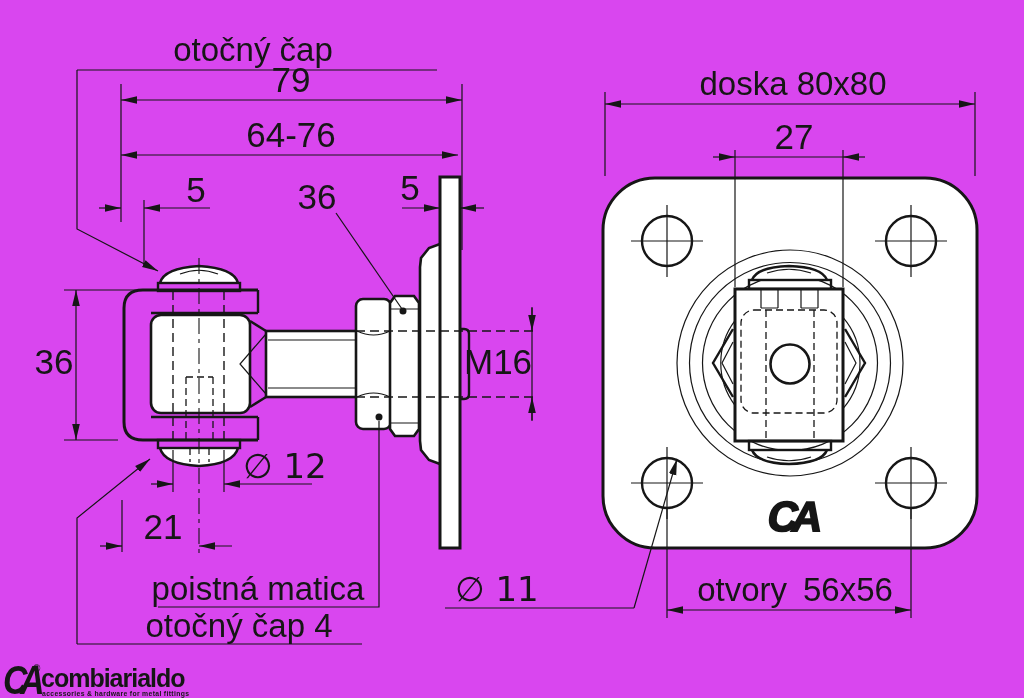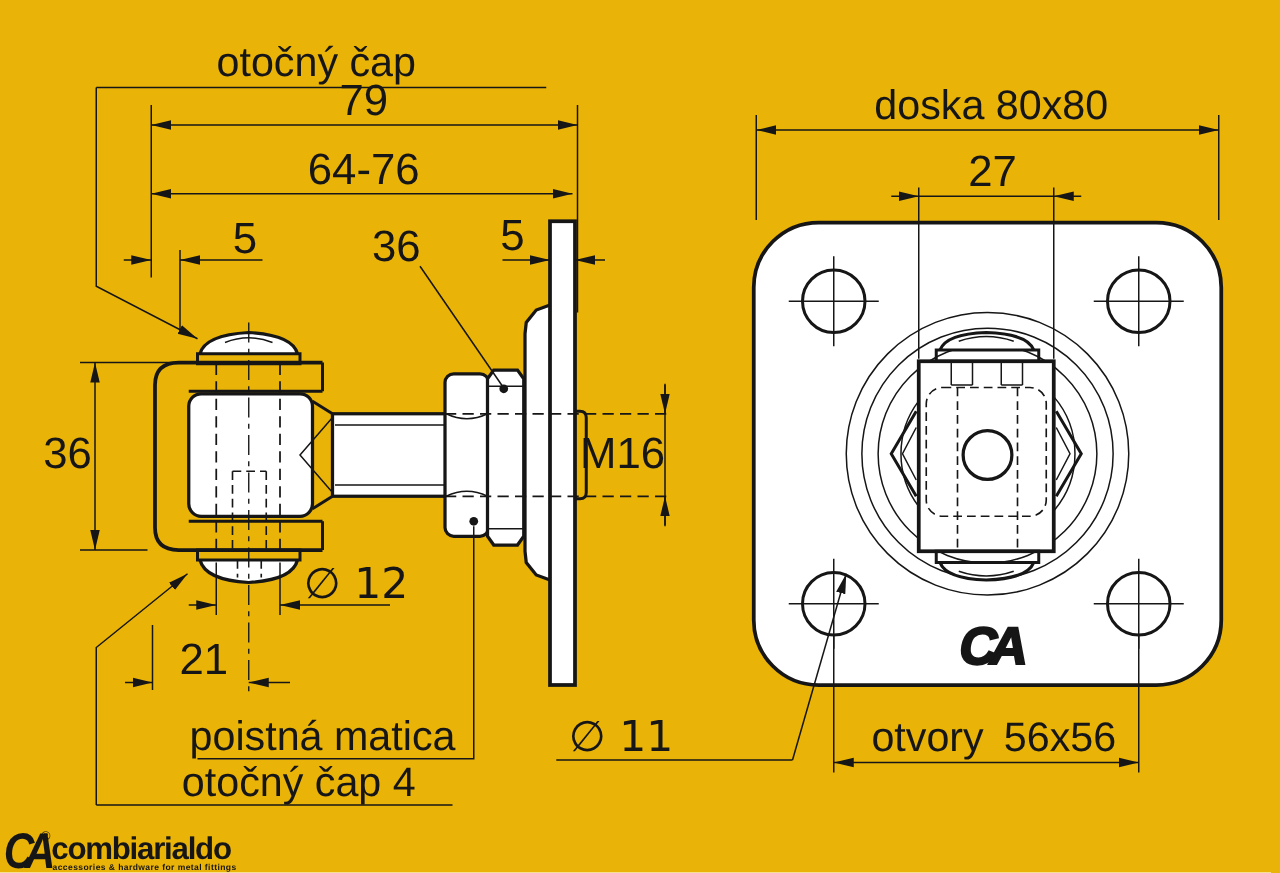--- a/index.html
+++ b/index.html
@@ -1,16 +1,16 @@
 <!DOCTYPE html>
 <html style="--line: #161616;"><head>
 <meta charset="utf-8">
 <style>
   html,body{margin:0;padding:0;background:#ffffff;width:1024px;height:698px;overflow:hidden;}
-  #stage{width:1024px;height:698px;position:relative;background:#eab308;}
+  #stage{width:1024px;height:698px;position:relative;background:#d946ef;}
   svg{color:var(--line,#161616);}
   svg text{font-family:"Liberation Sans","DejaVu Sans",sans-serif;fill:currentColor;}
   .dim{font-size:35px;}
   .lbl{font-size:33px;}
   .dia{font-family:"DejaVu Sans","Liberation Sans",sans-serif;font-size:34px;}
   .thin{stroke:currentColor;stroke-width:1.2;fill:none;}
   .med{stroke:currentColor;stroke-width:2.4;fill:none;}
   .mainw{stroke:currentColor;stroke-width:2.6;fill:#fff;}
   .bold{stroke:currentColor;stroke-width:3;fill:none;}
   .boldw{stroke:currentColor;stroke-width:3;fill:#fff;}

